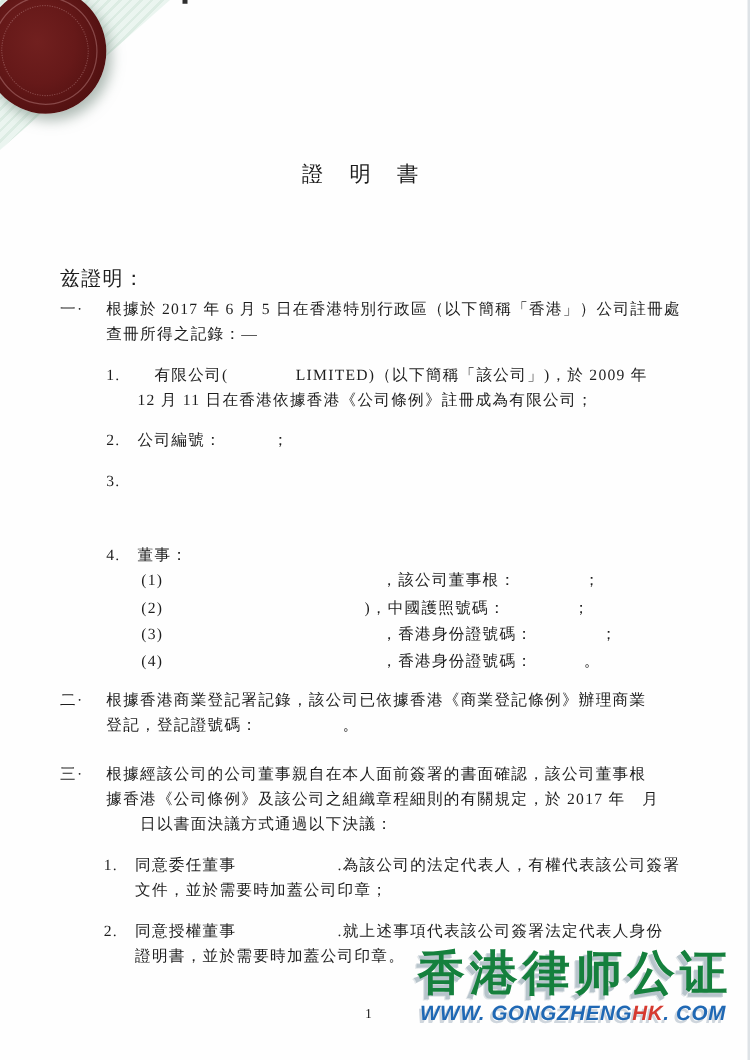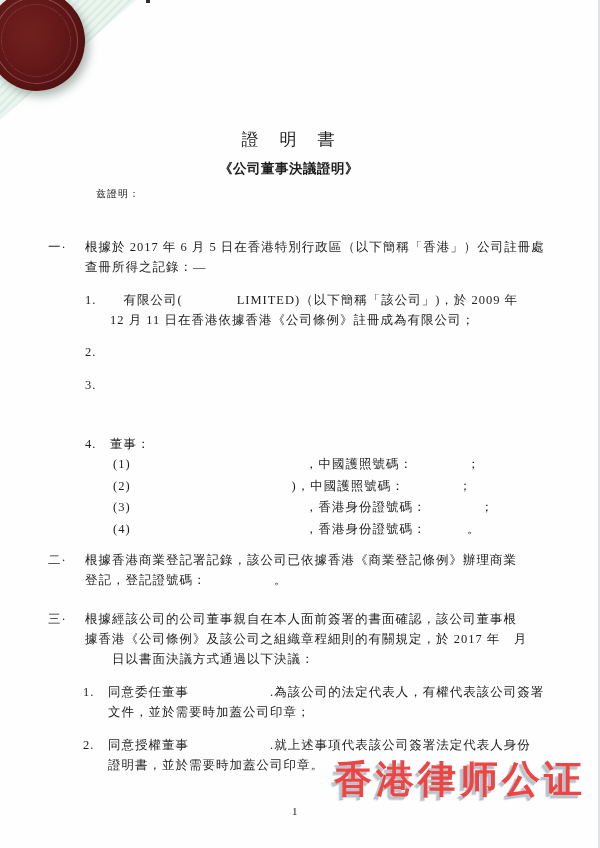--- a/index.html
+++ b/index.html
@@ -30,38 +30,38 @@
   .edge-right{position:absolute;top:0;right:0;width:2px;height:100%;background:#dde2e6;}
 
   .title{
     position:absolute;top:128px;left:0;width:578px;margin:0;
     text-align:center;font-size:17px;font-weight:normal;letter-spacing:2px;
   }
   .subtitle{
     position:absolute;top:160px;left:0;width:578px;margin:0;
     text-align:center;font-size:13.5px;font-weight:bold;letter-spacing:.5px;
   }
-  .salutation{position:absolute;top:187px;left:48px;font-size:10px;letter-spacing:1px;margin-left:48px;}
+  .salutation{position:absolute;top:213px;left:48px;font-size:16px;letter-spacing:1px;}
 
   .row{
     position:absolute;display:flex;align-items:flex-start;
     font-size:12.5px;line-height:20px;letter-spacing:1px;
   }
   .marker{flex:0 0 auto;}
   .w37{width:37px;}
   .w25{width:25px;}
   .w30{width:30px;}
   .txt{white-space:pre-line;}
 
   .pageno{position:absolute;top:805px;left:292px;font-size:11px;}
 
   .wm-cn{
     position:absolute;top:758px;left:334px;
     font-size:38px;font-weight:bold;letter-spacing:4px;line-height:42px;
-    color:#ef4444;
+    color:#15803d;
     text-shadow:-3px 3px 0 rgba(170,184,194,.75),-4px 4px 0 rgba(188,199,207,.45);
     white-space:nowrap;
   }
   .wm-url{
     position:absolute;top:802px;left:336px;
     font-family:"Liberation Sans","DejaVu Sans",sans-serif;
     font-size:16.5px;font-weight:bold;font-style:italic;letter-spacing:.5px;
     color:#1f68b4;
     text-shadow:-2px 2px 0 rgba(186,197,206,.7);
     white-space:nowrap;
@@ -71,51 +71,51 @@
 </head>
 <body>
 
 <div class="page">
 
   <div class="corner"></div>
   <div class="seal"></div>
   <div class="speck"></div>
 
   <h1 class="title">證　明　書</h1>
-  <h2 class="subtitle">《公司董事決議證明》</h2>
   <div class="salutation">兹證明：</div>
 
   <div class="row" style="top:237px;left:48px;">
     <span class="marker w37">一·</span>
     <div class="txt">根據於 2017 年 6 月 5 日在香港特別行政區（以下簡稱「香港」）公司註冊處
 查冊所得之記錄：—</div>
   </div>
 
   <div class="row" style="top:290px;left:85px;">
     <span class="marker w25">1.</span>
     <div class="txt">　有限公司(　　　　LIMITED)（以下簡稱「該公司」)，於 2009 年
 12 月 11 日在香港依據香港《公司條例》註冊成為有限公司；</div>
   </div>
 
   <div class="row" style="top:342px;left:85px;">
     <span class="marker w25">2.</span>
+    <div class="txt">公司編號：　　　；</div>
   </div>
 
   <div class="row" style="top:375px;left:85px;">
     <span class="marker w25">3.</span>
   </div>
 
   <div class="row" style="top:434px;left:85px;">
     <span class="marker w25">4.</span>
     <div class="txt">董事：</div>
   </div>
 
   <div class="row" style="top:454px;left:113px;">
     <span class="marker w30">(1)</span>
-    <div class="txt">　　　　　　　　　　　　，中國護照號碼：　　　　；</div>
+    <div class="txt">　　　　　　　　　　　　，該公司董事根：　　　　；</div>
   </div>
   <div class="row" style="top:476px;left:113px;">
     <span class="marker w30">(2)</span>
     <div class="txt">　　　　　　　　　　　)，中國護照號碼：　　　　；</div>
   </div>
   <div class="row" style="top:497px;left:113px;">
     <span class="marker w30">(3)</span>
     <div class="txt">　　　　　　　　　　　　，香港身份證號碼：　　　　；</div>
   </div>
   <div class="row" style="top:519px;left:113px;">
@@ -144,15 +144,16 @@
 
   <div class="row" style="top:735px;left:83px;">
     <span class="marker w25">2.</span>
     <div class="txt">同意授權董事　　　　　　.就上述事項代表該公司簽署法定代表人身份
 證明書，並於需要時加蓋公司印章。</div>
   </div>
 
   <div class="pageno">1</div>
 
   <div class="wm-cn">香港律师公证</div>
+  <div class="wm-url"><span>WWW. GONGZHENG</span><span class="red">HK</span><span>. COM</span></div>
 
   <div class="edge-right"></div>
 </div>
 
 </body></html>

